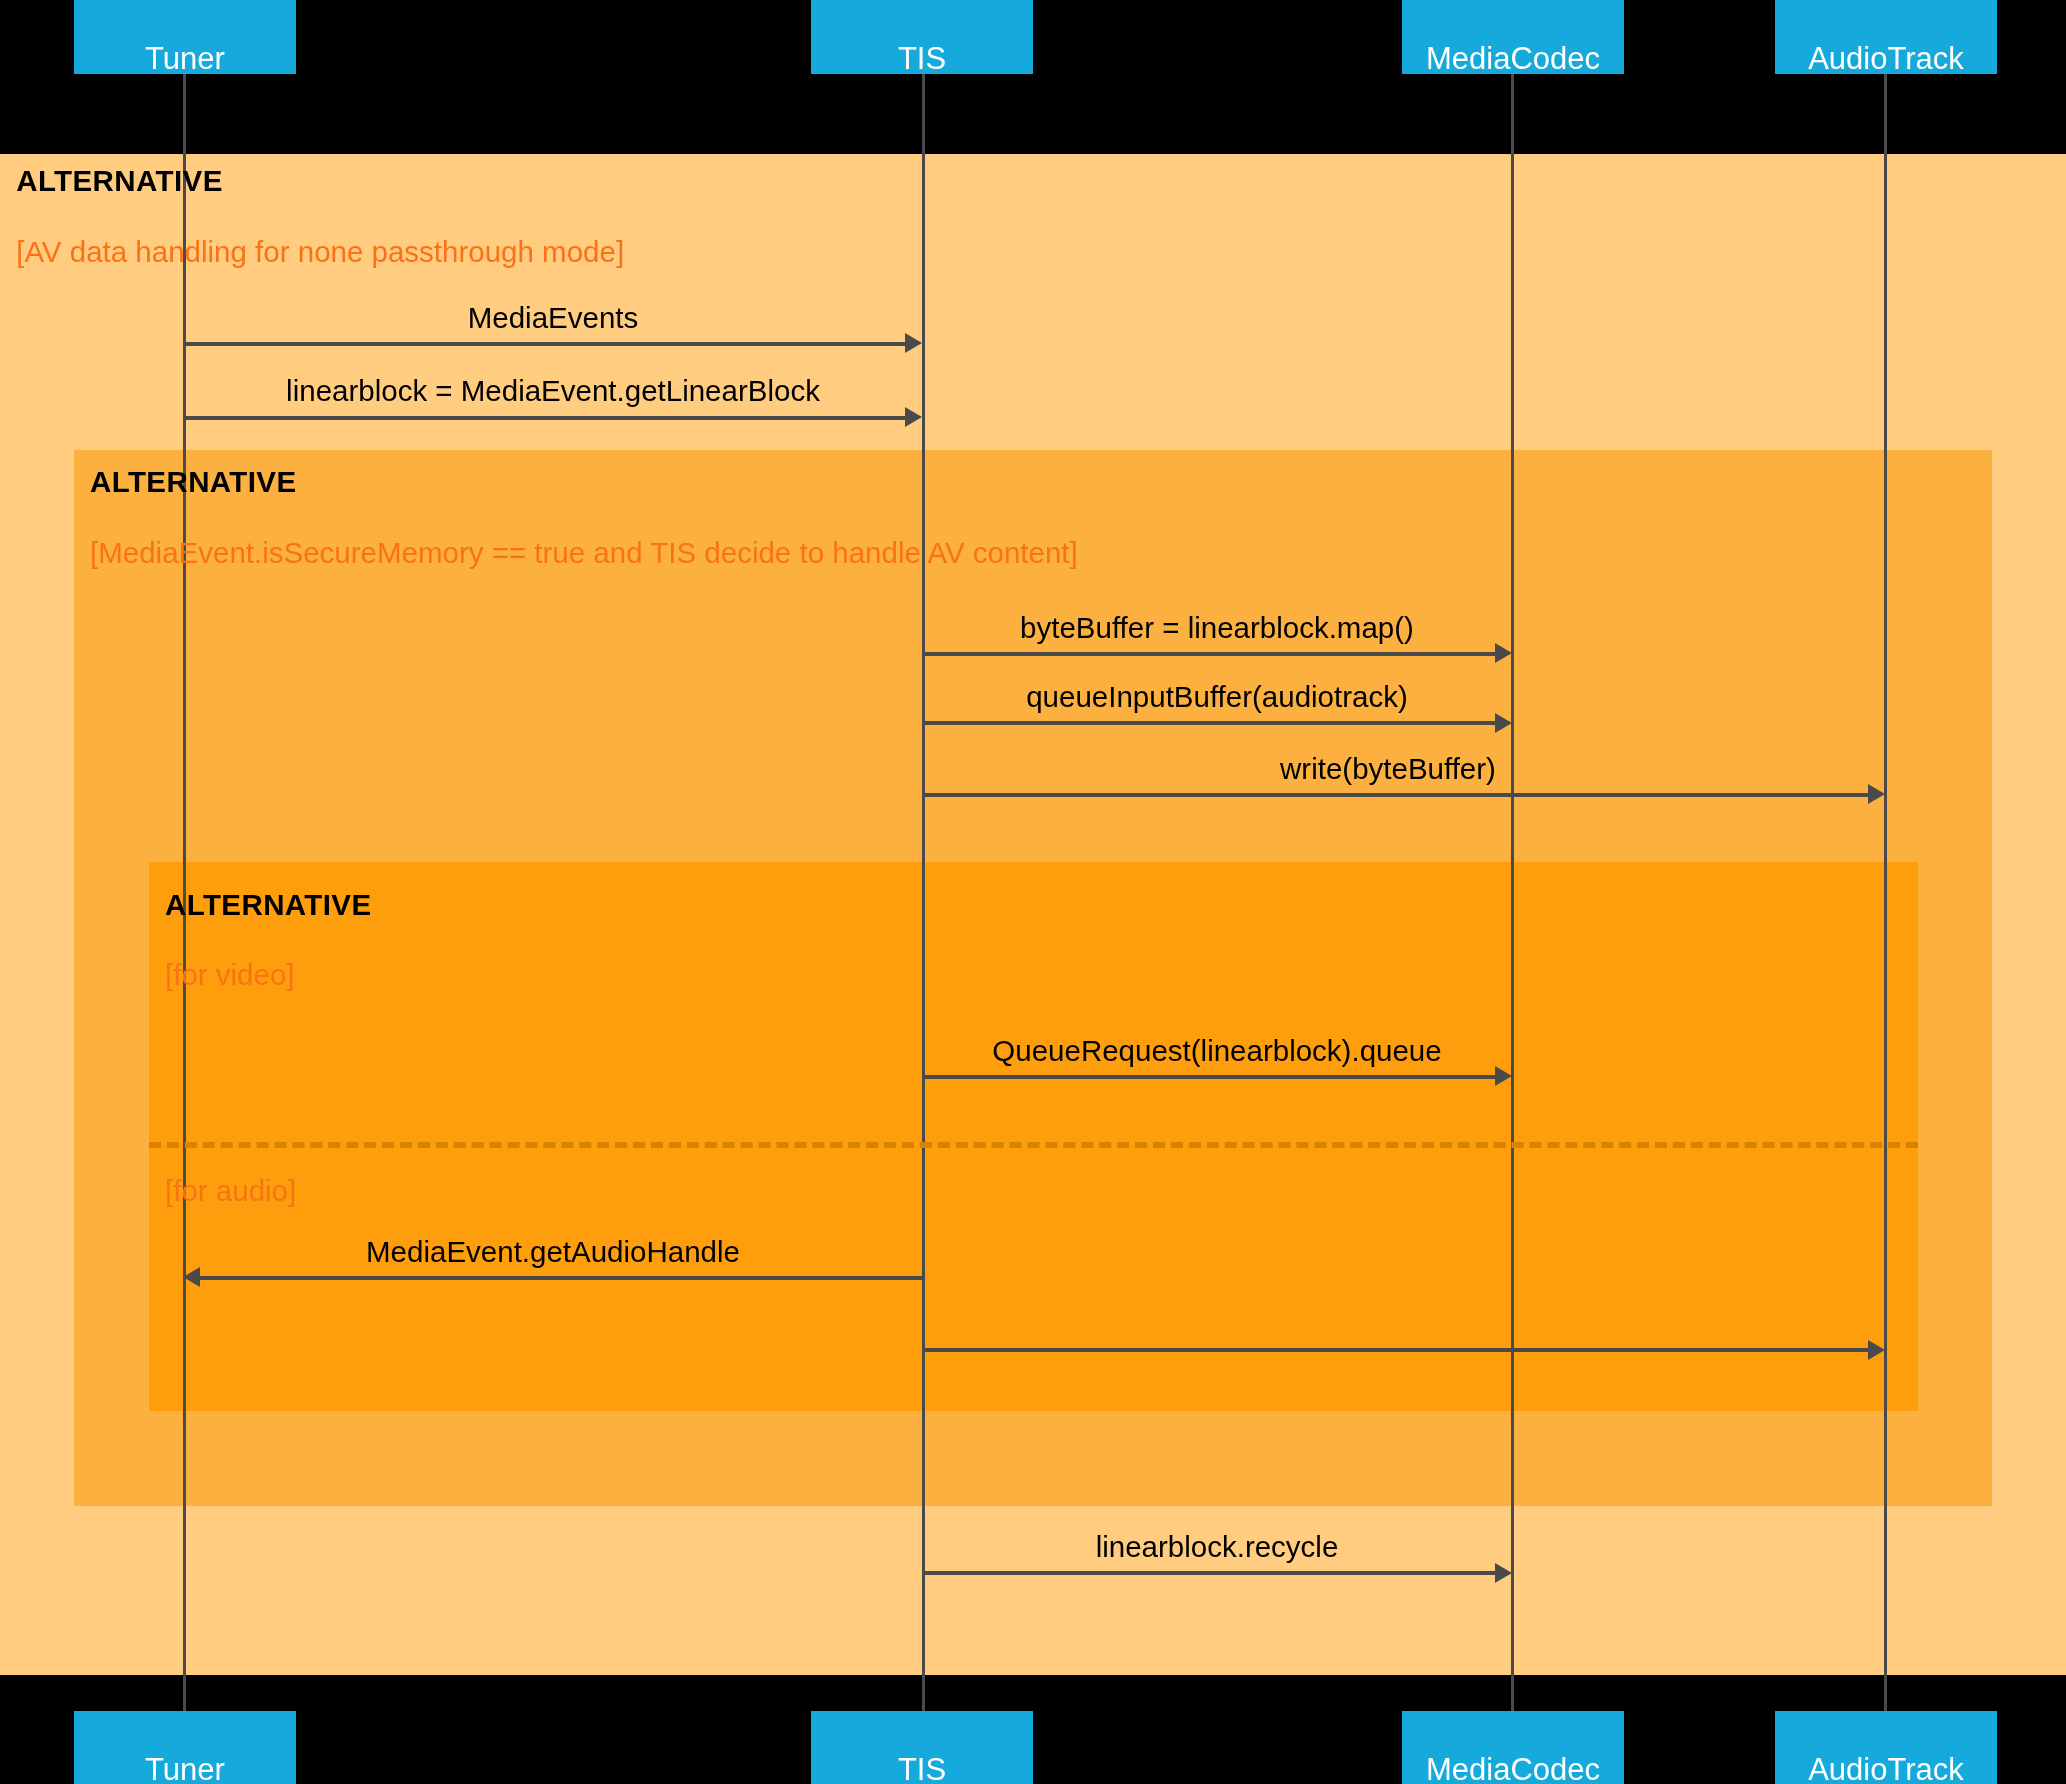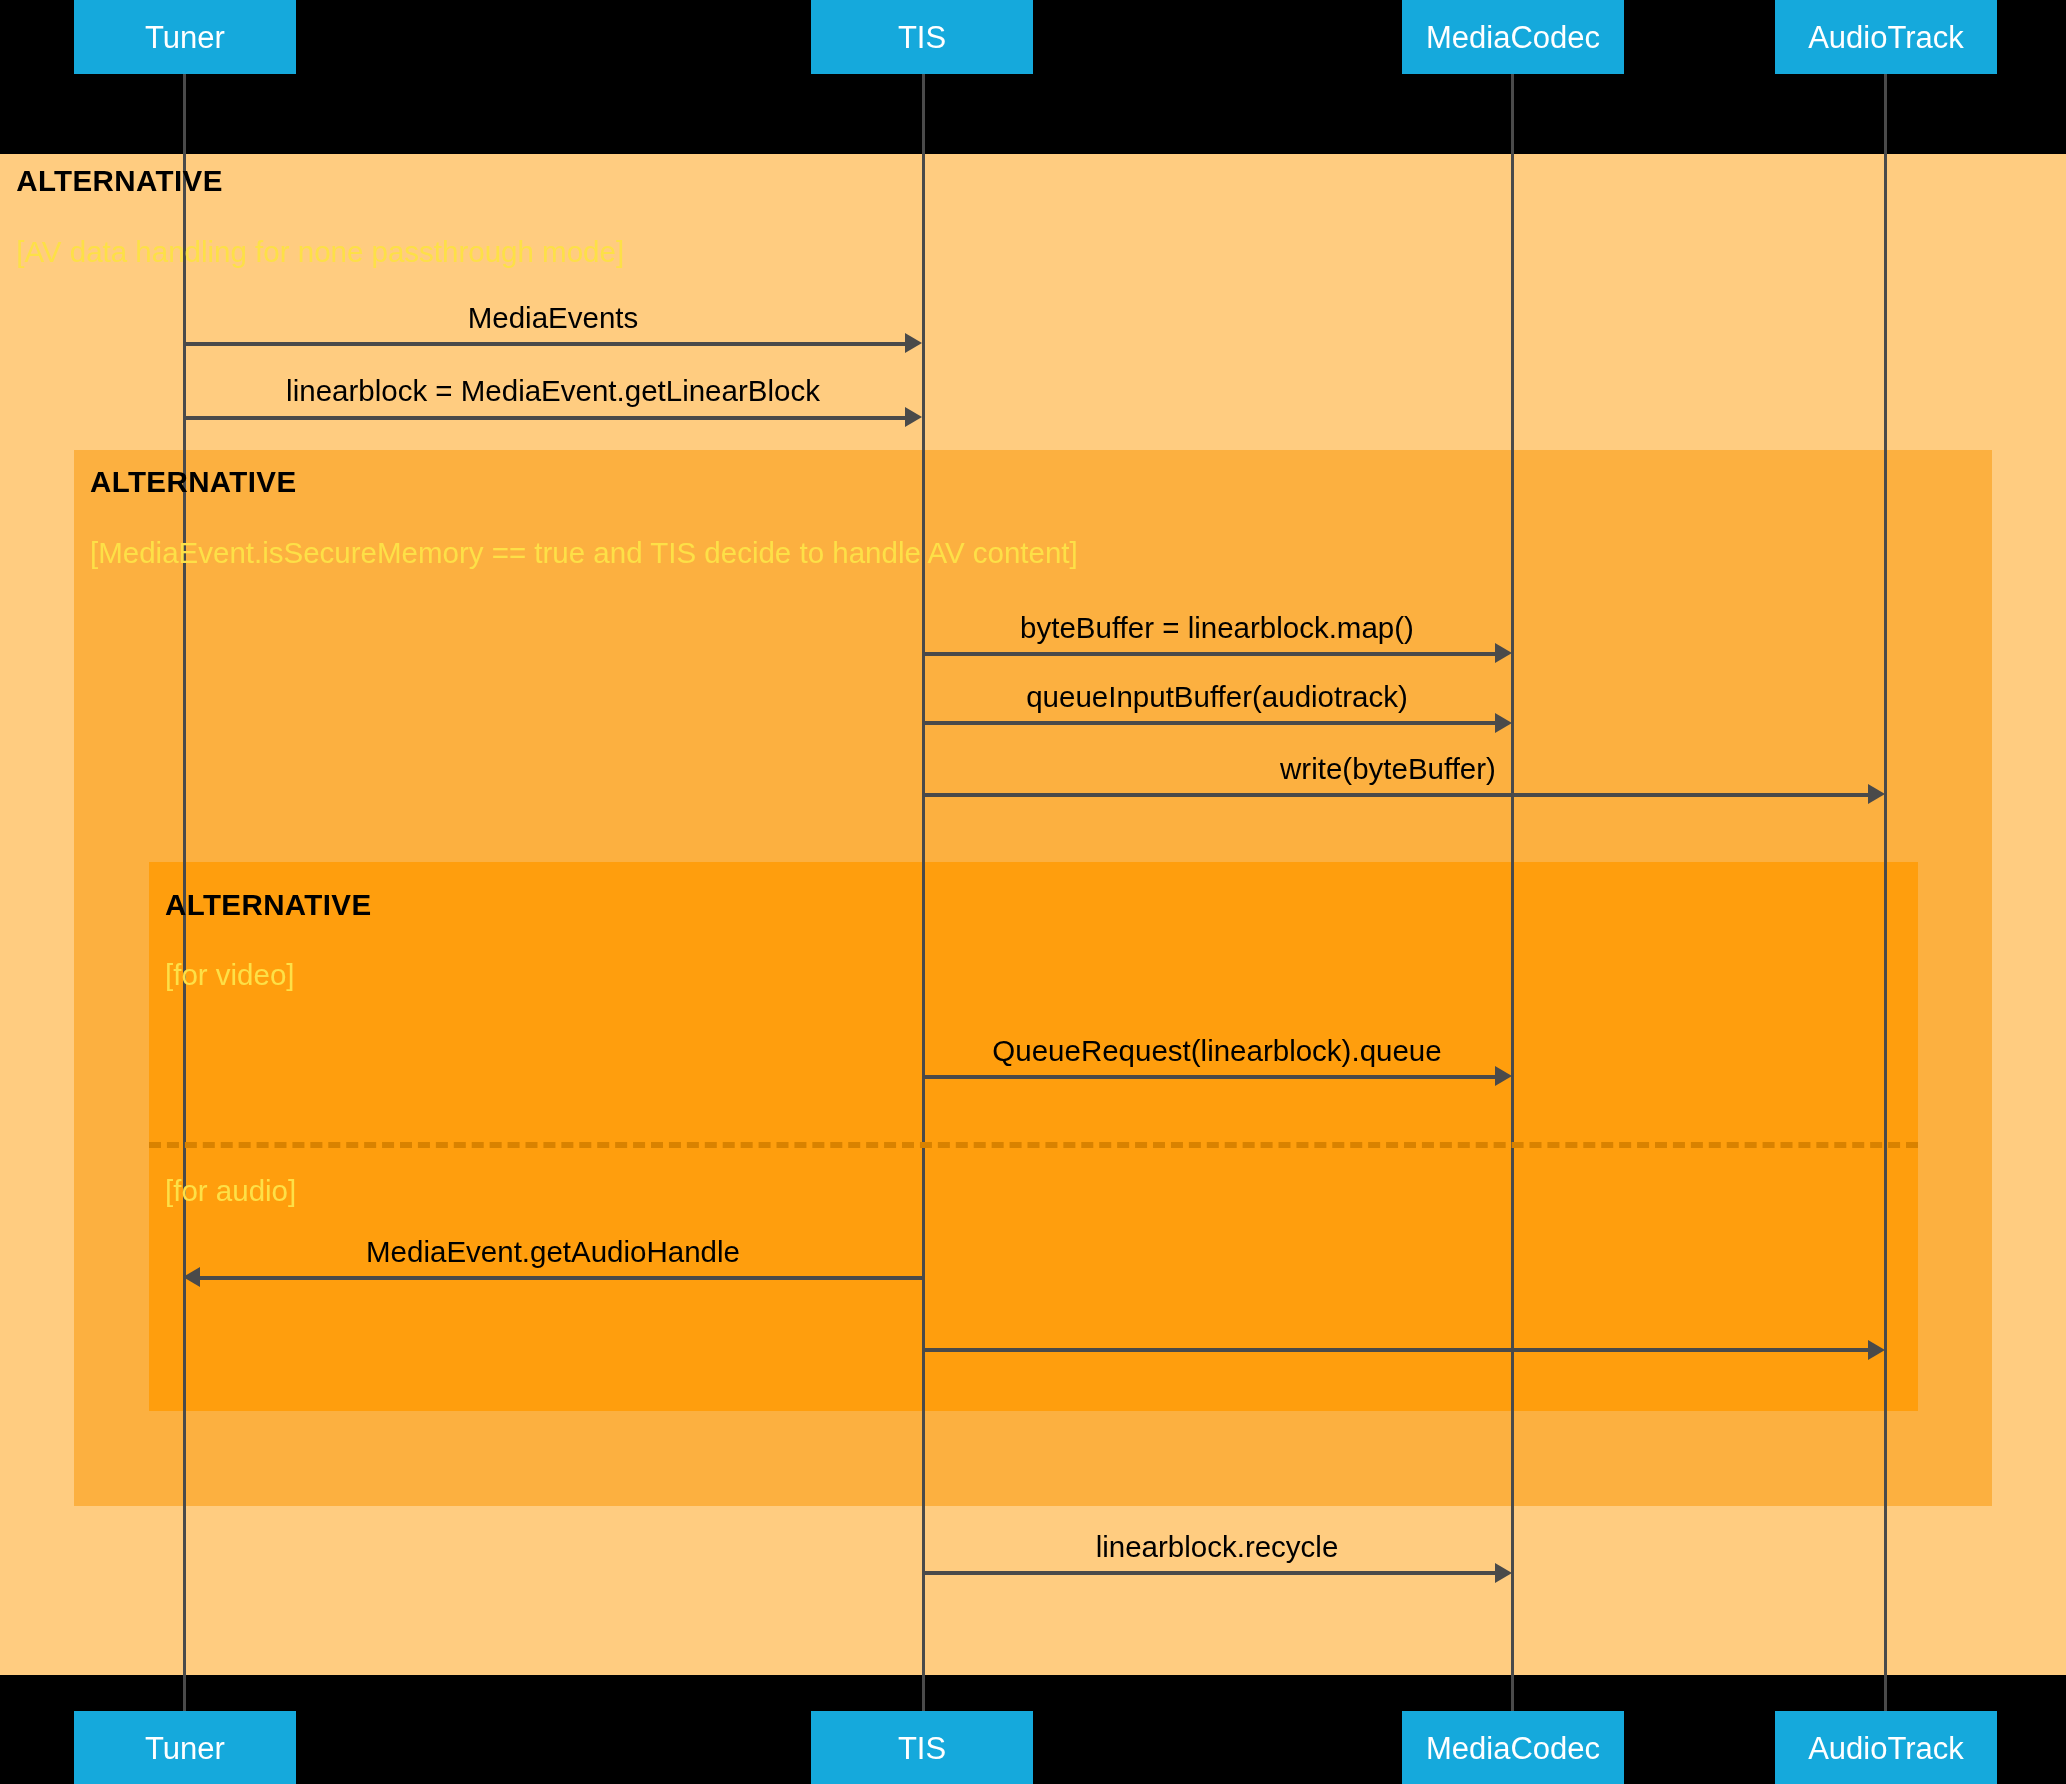--- a/index.html
+++ b/index.html
@@ -17,21 +17,21 @@
   }
 
   
   .participant {
     position: absolute;
     width: 222px;
     height: 74px;
     background: #15A9DC;
     color: #FFFFFF;
     display: flex;
-    align-items: center;
+    align-items: flex-end;
     justify-content: center;
     font-size: 31px;
     line-height: 1;
     box-sizing: border-box;
   }
 
   
   .lifeline {
     position: absolute;
     width: 3px;
@@ -53,21 +53,21 @@
     position: absolute;
     font-size: 29.5px;
     font-weight: bold;
     color: #000000;
     letter-spacing: 0.4px;
     white-space: nowrap;
   }
   .frame-guard {
     position: absolute;
     font-size: 29.5px;
-    color: #fde047;
+    color: #f97316;
     white-space: nowrap;
   }
 
   
   .msg-line {
     position: absolute;
     height: 3.7px;
     background: #4A4A4A;
   }
   .msg-head-right {

